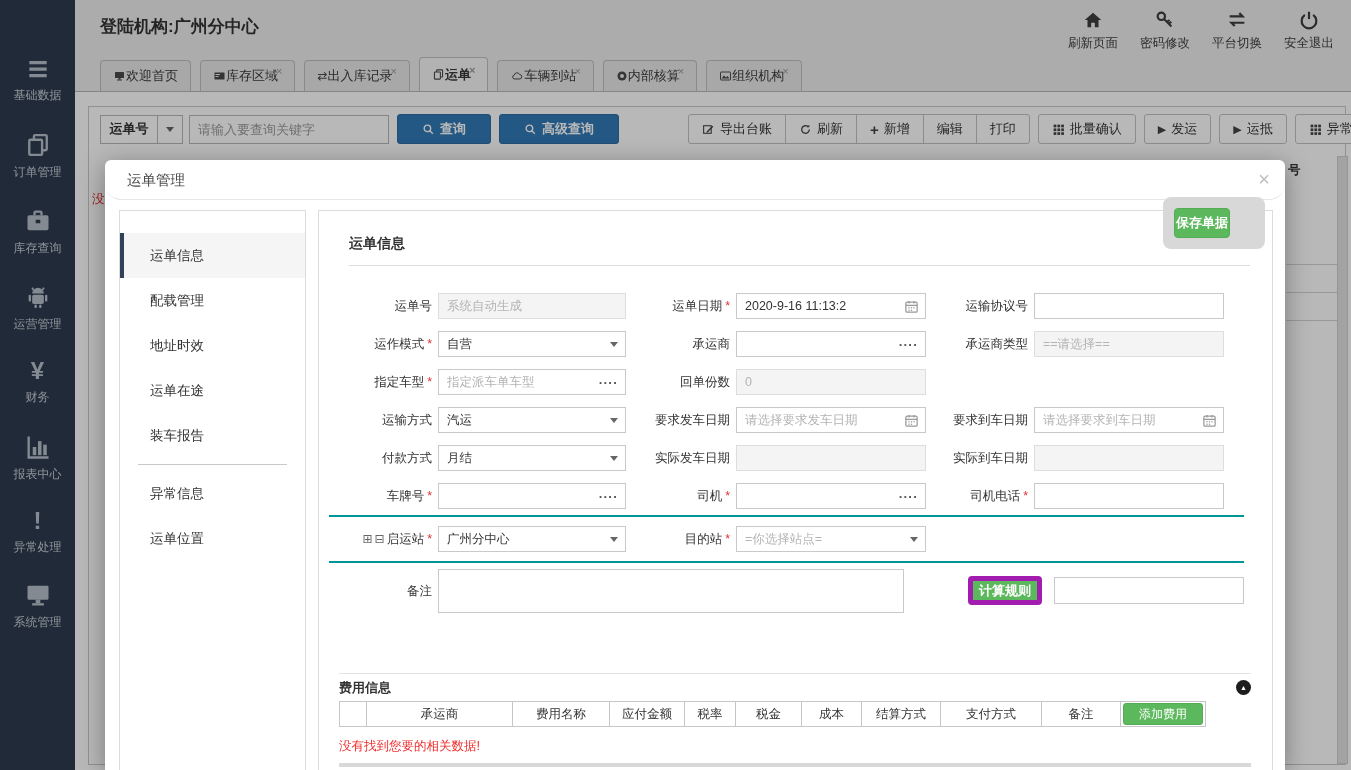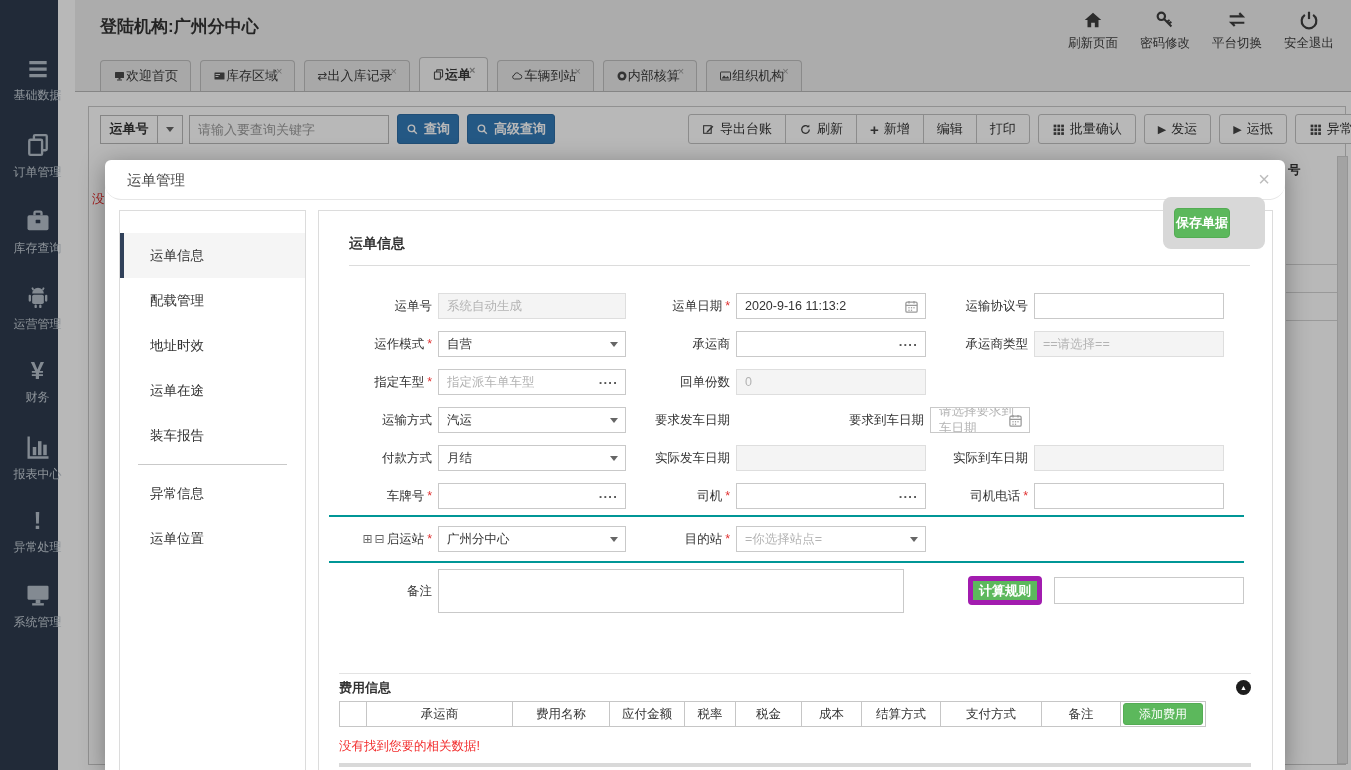--- a/index.html
+++ b/index.html
@@ -1,21 +1,21 @@
 <!DOCTYPE html>
 <html><head>
 <meta charset="utf-8">
 <style>
   * { box-sizing: border-box; margin: 0; padding: 0; }
   html,body { width:1351px; height:770px; overflow:hidden; background:#fff;
               font-family:"Liberation Sans","DejaVu Sans",sans-serif; }
   #app { position:relative; width:1351px; height:770px; overflow:hidden; }
 
   
-  #sidebar { position:absolute; left:0; top:0; width:58px; height:770px; background:#2e3b4e; z-index:10; }
+  #sidebar { position:absolute; left:0; top:0; width:75px; height:770px; background:#2e3b4e; z-index:10; }
   .side-item { position:absolute; left:0; width:75px; text-align:center; color:#aeb8c4; cursor:pointer; }
   .side-item svg { display:block; margin:0 auto; }
   .side-item .side-glyph { display:block; font-size:24px; font-weight:bold; line-height:26px; color:#b6c0cb; }
   .side-label { display:block; margin-top:5px; font-size:12px; color:#c4ccd5; }
 
   
   #topbar { position:absolute; left:75px; top:0; right:0; height:91px; background:#efefef; }
   #page-title { position:absolute; left:25px; top:15px; font-size:17px; font-weight:bold; color:#333; }
   #header-actions { position:absolute; right:6px; top:9px; display:flex; }
   .h-action { width:72px; text-align:center; color:#3d3d3d; cursor:pointer; }
@@ -34,21 +34,21 @@
 
   
   #content { position:absolute; left:75px; top:91px; right:0; bottom:0; background:#fff; border-top:1px solid #b9b9b9; }
   #grid-panel { position:absolute; left:13px; top:14px; right:5px; bottom:5px; border:1px solid #c9c9c9; }
   #toolbar { position:absolute; left:25px; top:22px; display:flex; align-items:center; }
   .combo-main { width:58px; height:29px; border:1px solid #b9b9b9; background:#fff; display:flex; align-items:center; justify-content:center; font-size:13px; color:#333; font-weight:bold; }
   .combo-arrow { width:25px; height:29px; border:1px solid #b9b9b9; border-left:none; background:#fff; display:flex; align-items:center; justify-content:center; }
   .caret { width:0; height:0; border-left:4px solid transparent; border-right:4px solid transparent; border-top:5px solid #666; }
   #search-input { width:200px; height:29px; margin-left:6px; border:1px solid #b9b9b9; padding:0 8px; font-size:13px; color:#333; font-family:inherit; }
   #search-input::placeholder { color:#9c9c9c; }
-  .btn-blue { height:30px; margin-left:8px; padding:0 8px; background:#337ab7; border:1px solid #2e6da4; border-radius:3px;
+  .btn-blue { height:30px; margin-left:8px; padding:0 24px; background:#337ab7; border:1px solid #2e6da4; border-radius:3px;
               color:#fff; font-size:13px; font-weight:bold; display:inline-flex; align-items:center; gap:5px; cursor:pointer; }
   #toolbar-right { position:absolute; left:585px; top:22px; display:flex; align-items:center; }
   .tbgroup { display:flex;margin-left:28px; }
   .btn-plain { height:30px; padding:0 13px; background:#fff; border:1px solid #c3c3c3; color:#333; font-size:13px;
                display:inline-flex; align-items:center; gap:5px; cursor:pointer; white-space:nowrap; }
   .tbgroup .btn-plain { margin-left:-1px; }
   .tbgroup .btn-plain:first-child { margin-left:0; border-radius:3px 0 0 3px; }
   .tbgroup .btn-plain:last-child { border-radius:0 3px 3px 0; }
   .standalone { border-radius:3px; margin-left:8px; }
   .btn-glyph { font-size:11px; color:#444; }
@@ -484,20 +484,34 @@
             </div>
           <div class="ctl">
               <span>汽运</span>
               <span class="suffix">
                 <span class="caret"></span>
               </span>
             </div>
           <div class="flabel">
               <span>要求发车日期</span>
             </div>
+          <div class="ctl">
+              <span class="ph">请选择要求发车日期</span>
+            <svg class="cal" width="15" height="15" viewBox="0 0 24 24">
+                <rect x="3" y="5" width="18" height="16" rx="2" fill="none" stroke="#999" stroke-width="2"></rect>
+                <path d="M8 3v4M16 3v4M3 10h18" stroke="#999" stroke-width="2"></path>
+                <g fill="#999">
+                  <rect x="7" y="13" width="2" height="2"></rect>
+                  <rect x="11" y="13" width="2" height="2"></rect>
+                  <rect x="15" y="13" width="2" height="2"></rect>
+                  <rect x="7" y="17" width="2" height="2"></rect>
+                  <rect x="11" y="17" width="2" height="2"></rect>
+                </g>
+              </svg>
+          </div>
           <div class="flabel">
               <span>要求到车日期</span>
             </div>
           <div class="ctl">
               <span class="ph">请选择要求到车日期</span>
             <svg class="cal" width="15" height="15" viewBox="0 0 24 24">
                 <rect x="3" y="5" width="18" height="16" rx="2" fill="none" stroke="#999" stroke-width="2"></rect>
                 <path d="M8 3v4M16 3v4M3 10h18" stroke="#999" stroke-width="2"></path>
                 <g fill="#999">
                   <rect x="7" y="13" width="2" height="2"></rect>

